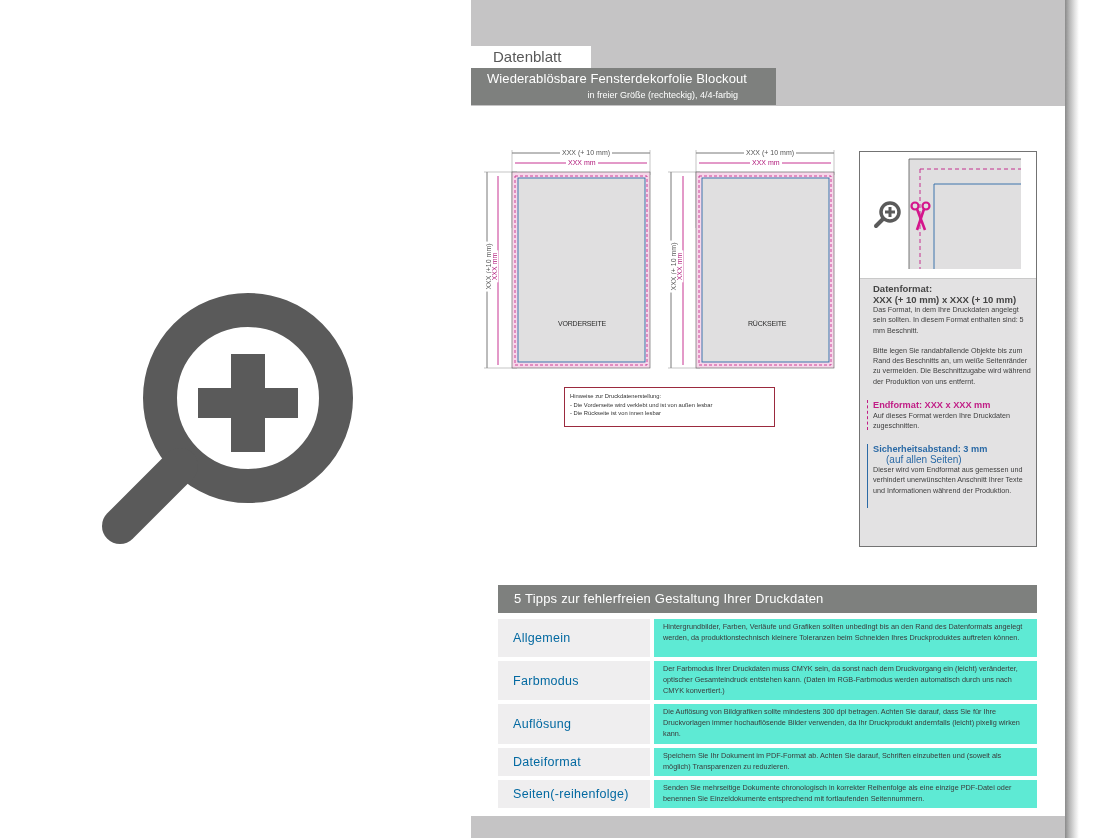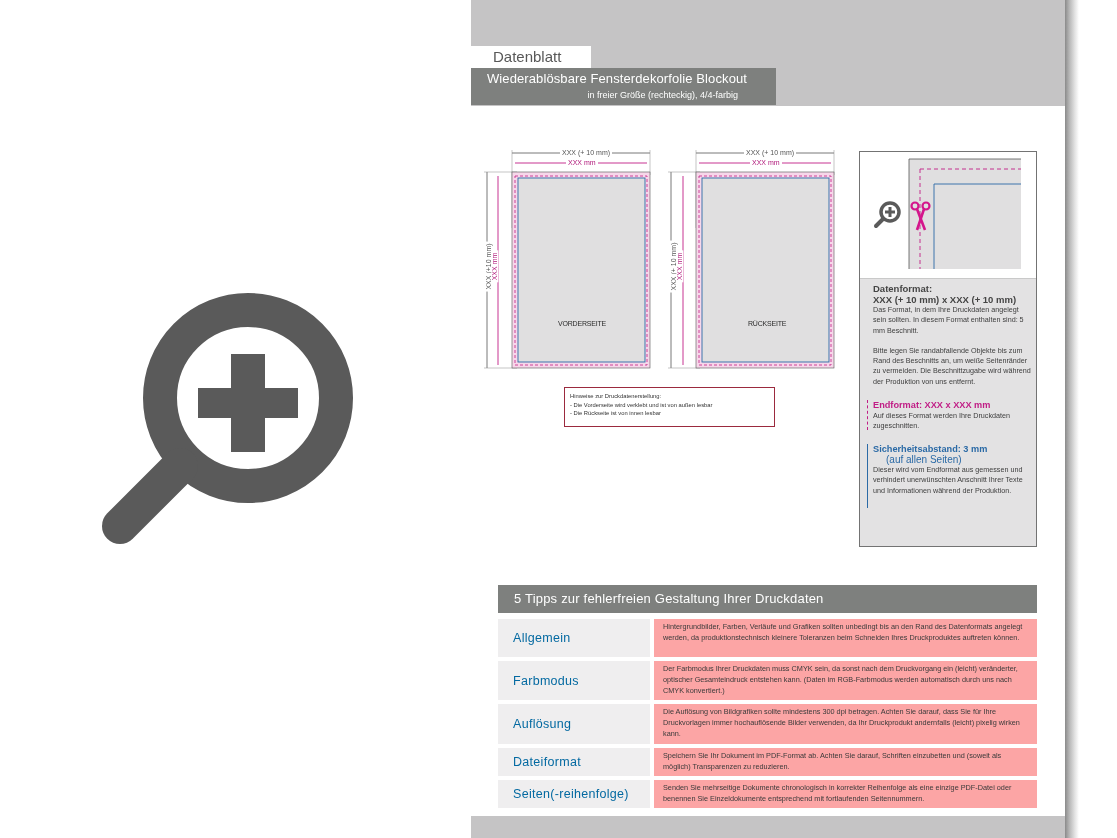--- a/index.html
+++ b/index.html
@@ -47,21 +47,21 @@
   .block-sich { position: relative; margin-top: 12px; }
   .block-sich::before { content: ""; position: absolute; left: -6px; top: 0; height: 64px; border-left: 1px solid #2b6aa6; }
   .para2 { margin-top: 10px; }
 
   
   .tips-header { position: absolute; left: 498px; top: 585px; width: 539px; height: 28px; background: #7e807e; color: #ffffff;
     font-size: 13px; padding-left: 16px; line-height: 28px; letter-spacing: 0.2px; }
   .tip-row { position: absolute; left: 498px; width: 539px; }
   .tip-label { position: absolute; left: 0; top: 0; width: 152px; height: 100%; background: #efeeef; font-size: 12.5px; color: #0369a1;
     padding-left: 15px; display: flex; align-items: center; letter-spacing: 0.3px; }
-  .tip-text { position: absolute; left: 156px; top: 0; right: 0; height: 100%; background: #fca5a5; font-size: 7.3px; line-height: 10.8px;
+  .tip-text { position: absolute; left: 156px; top: 0; right: 0; height: 100%; background: #5eead4; font-size: 7.3px; line-height: 10.8px;
     color: #3a3a3a; padding: 3px 8px 0 9px; }
 </style>
 </head>
 <body>
 
 <div class="zoom-big">
   <svg width="280" height="260" viewBox="0 0 280 260">
     <circle cx="148" cy="106" r="88" fill="none" stroke="#5a5a5a" stroke-width="34"></circle>
     <line x1="80" y1="174" x2="20" y2="234" stroke="#5a5a5a" stroke-width="36" stroke-linecap="round"></line>
     <rect x="131" y="62" width="34" height="98" fill="#5a5a5a"></rect>

